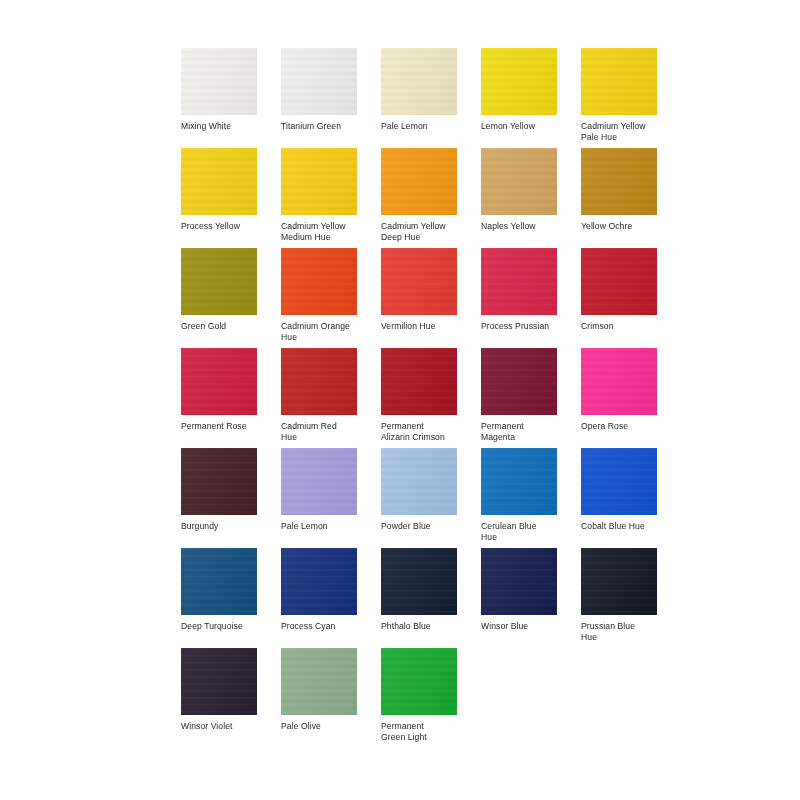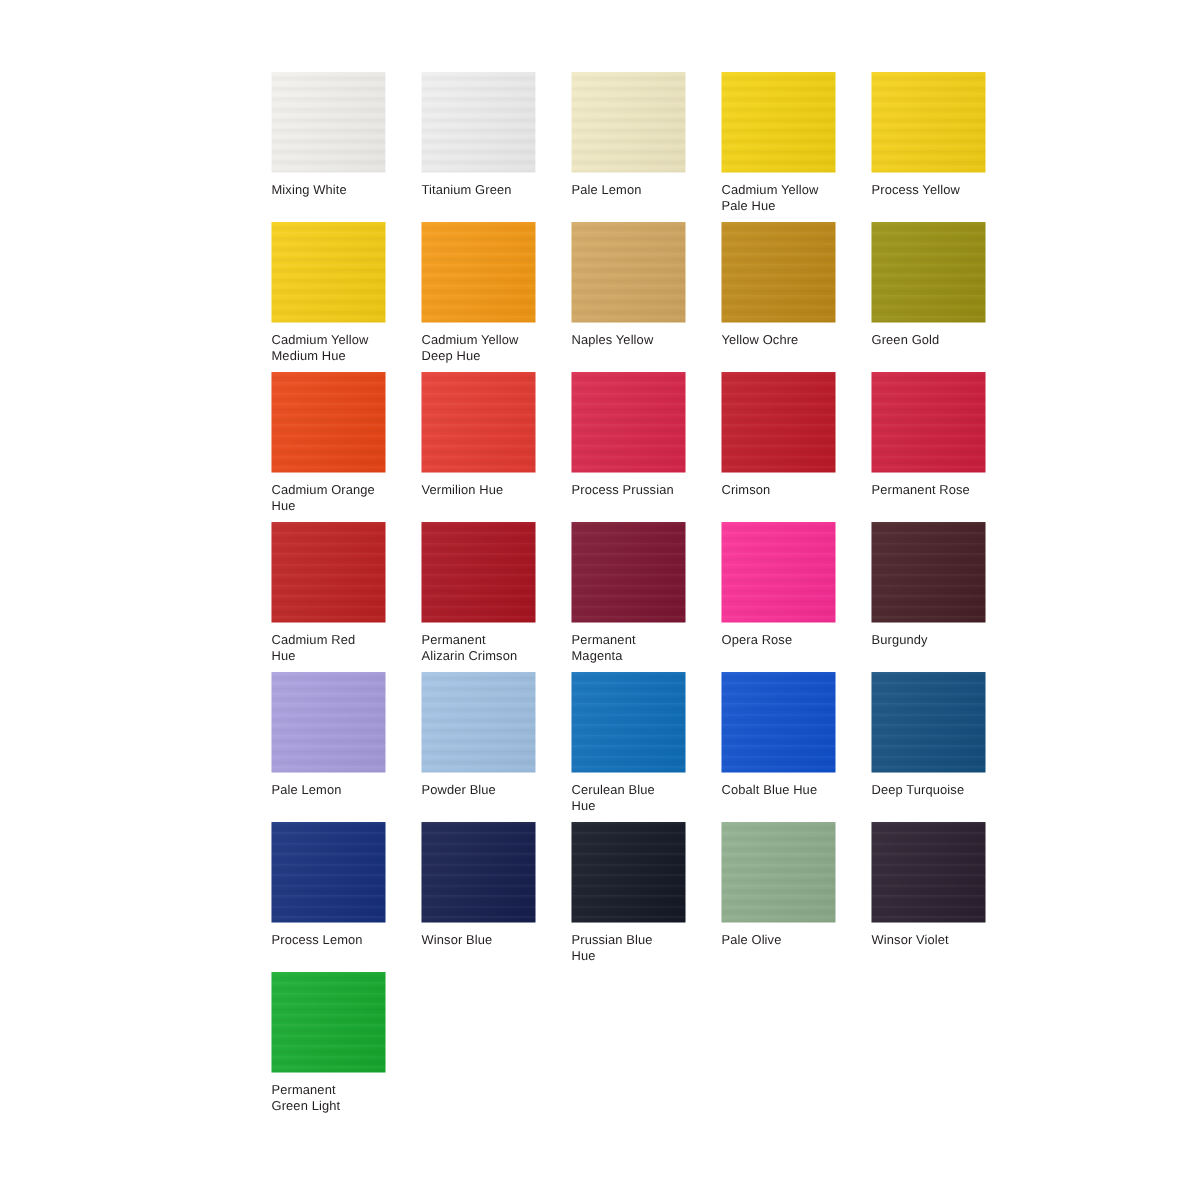--- a/index.html
+++ b/index.html
@@ -83,20 +83,24 @@
       </div>
       <div class="swatch-cell">
         <div class="swatch-chip" style="background-color: rgb(240, 239, 239);"></div>
         <div class="swatch-label">Titanium Green</div>
       </div>
       <div class="swatch-cell">
         <div class="swatch-chip" style="background-color: rgb(242, 234, 196);"></div>
         <div class="swatch-label">Pale Lemon</div>
       </div>
       <div class="swatch-cell">
+        <div class="swatch-chip" style="background-color: rgb(242, 221, 18);"></div>
+        <div class="swatch-label">Lemon Yellow</div>
+      </div>
+      <div class="swatch-cell">
         <div class="swatch-chip" style="background-color: rgb(244, 211, 19);"></div>
         <div class="swatch-label">Cadmium Yellow
 Pale Hue</div>
       </div>
       <div class="swatch-cell">
         <div class="swatch-chip" style="background-color: rgb(245, 209, 23);"></div>
         <div class="swatch-label">Process Yellow</div>
       </div>
       <div class="swatch-cell">
         <div class="swatch-chip" style="background-color: rgb(246, 207, 22);"></div>
@@ -180,38 +184,42 @@
       <div class="swatch-cell">
         <div class="swatch-chip" style="background-color: rgb(16, 81, 207);"></div>
         <div class="swatch-label">Cobalt Blue Hue</div>
       </div>
       <div class="swatch-cell">
         <div class="swatch-chip" style="background-color: rgb(20, 80, 127);"></div>
         <div class="swatch-label">Deep Turquoise</div>
       </div>
       <div class="swatch-cell">
         <div class="swatch-chip" style="background-color: rgb(22, 48, 126);"></div>
-        <div class="swatch-label">Process Lemon</div>
+        <div class="swatch-label">Process Cyan</div>
+      </div>
+      <div class="swatch-cell">
+        <div class="swatch-chip" style="background-color: rgb(20, 31, 53);"></div>
+        <div class="swatch-label">Phthalo Blue</div>
       </div>
       <div class="swatch-cell">
         <div class="swatch-chip" style="background-color: rgb(22, 31, 78);"></div>
         <div class="swatch-label">Winsor Blue</div>
       </div>
       <div class="swatch-cell">
         <div class="swatch-chip" style="background-color: rgb(20, 25, 38);"></div>
         <div class="swatch-label">Prussian Blue
 Hue</div>
       </div>
       <div class="swatch-cell">
+        <div class="swatch-chip" style="background-color: rgb(42, 32, 48);"></div>
+        <div class="swatch-label">Winsor  Violet</div>
+      </div>
+      <div class="swatch-cell">
         <div class="swatch-chip" style="background-color: rgb(143, 174, 141);"></div>
         <div class="swatch-label">Pale Olive</div>
-      </div>
-      <div class="swatch-cell">
-        <div class="swatch-chip" style="background-color: rgb(42, 32, 48);"></div>
-        <div class="swatch-label">Winsor  Violet</div>
       </div>
       <div class="swatch-cell">
         <div class="swatch-chip" style="background-color: rgb(22, 171, 46);"></div>
         <div class="swatch-label">Permanent
 Green Light</div>
       </div>
     </div>
 </div>
 
 </body></html>

